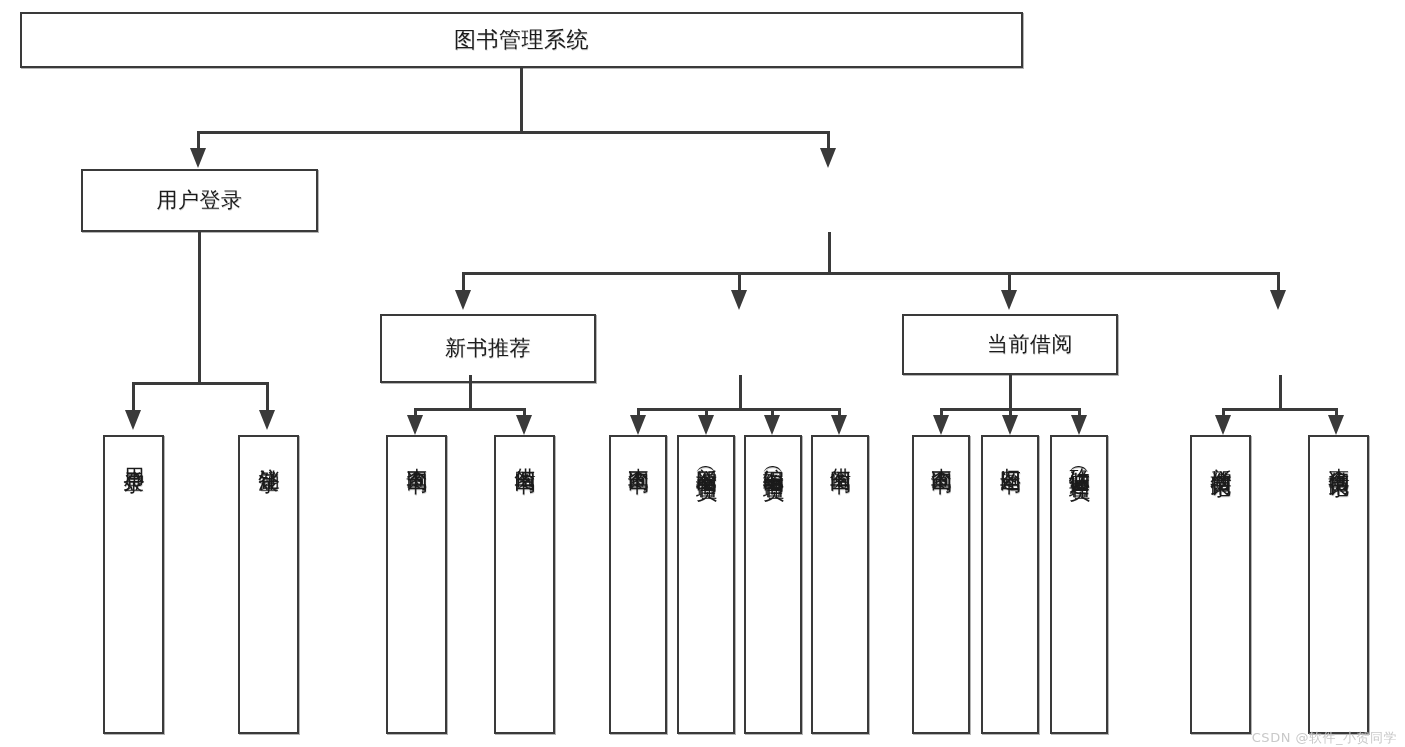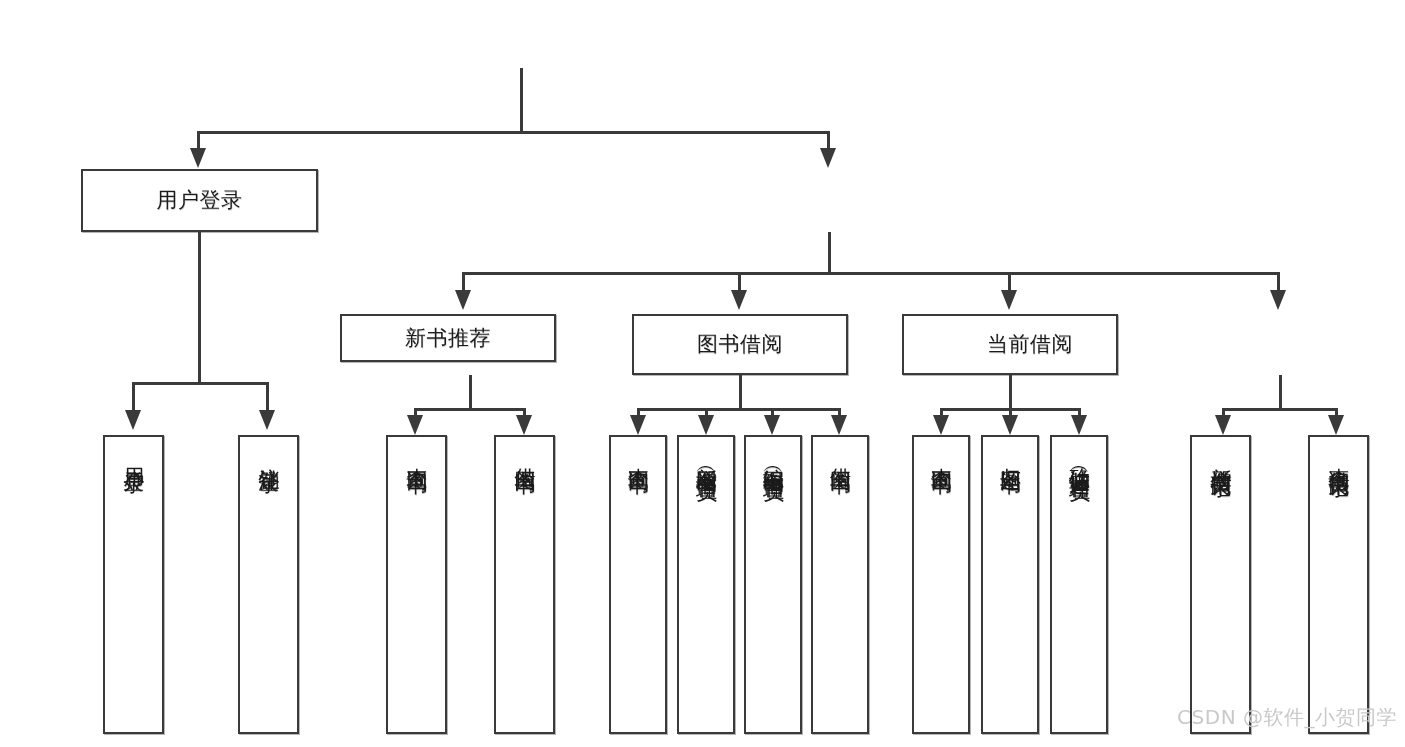--- a/index.html
+++ b/index.html
@@ -73,33 +73,36 @@
     height: 0;
     border-left: 8px solid transparent;
     border-right: 8px solid transparent;
     border-top: 20px solid #3a3a3a;
   }
 
   
   #watermark {
     position: absolute;
     right: 8px;
-    bottom: 16px;
-    font-size: 20px;
+    bottom: 0;
+    font-size: 13px;
     color: #c9c9c9;
     letter-spacing: 0.5px;
     white-space: nowrap;
     user-select: none;
   }
 </style>
 </head>
 <body>
 
 <div id="canvas">
 
+  <div class="node root" style="left:20px; top:12px; width:1003px; height:56px;">
+    <span class="label">图书管理系统</span>
+  </div>
 
   <div class="vline" style="left:520px; top:68px; width:3px; height:63px;"></div>
 
   <div class="hline" style="left:197px; top:131px; width:632px; height:3px;"></div>
 
   <div class="vline" style="left:197px; top:131px; width:3px; height:20px;"></div>
   <div class="arrow" style="left:190px; top:148px;"></div>
 
   <div class="vline" style="left:827px; top:131px; width:3px; height:20px;"></div>
   <div class="arrow" style="left:820px; top:148px;"></div>
@@ -124,25 +127,22 @@
 
   <div class="vline" style="left:738px; top:272px; width:3px; height:22px;"></div>
   <div class="arrow" style="left:731px; top:290px;"></div>
 
   <div class="vline" style="left:1008px; top:272px; width:3px; height:22px;"></div>
   <div class="arrow" style="left:1001px; top:290px;"></div>
 
   <div class="vline" style="left:1277px; top:272px; width:3px; height:22px;"></div>
   <div class="arrow" style="left:1270px; top:290px;"></div>
 
-  <div class="node" style="left:340px; top:314px; width:216px; height:48px;">
+  <div class="node" style="left:380px; top:314px; width:216px; height:69px;">
     <span class="label">新书推荐</span>
-  </div>
-  <div class="node" style="left:632px; top:314px; width:216px; height:61px;">
-    <span class="label">图书借阅</span>
   </div>
   <div class="node" style="left:902px; top:314px; width:216px; height:61px;padding-left:40px;">
     <span class="label">当前借阅</span>
   </div>
 
   <div class="vline" style="left:469px; top:375px; width:3px; height:33px;"></div>
   <div class="hline" style="left:414px; top:408px; width:112px; height:3px;"></div>
   <div class="vline" style="left:414px; top:408px; width:3px; height:12px;"></div>
   <div class="arrow" style="left:407px; top:415px;"></div>
   <div class="vline" style="left:523px; top:408px; width:3px; height:12px;"></div>

